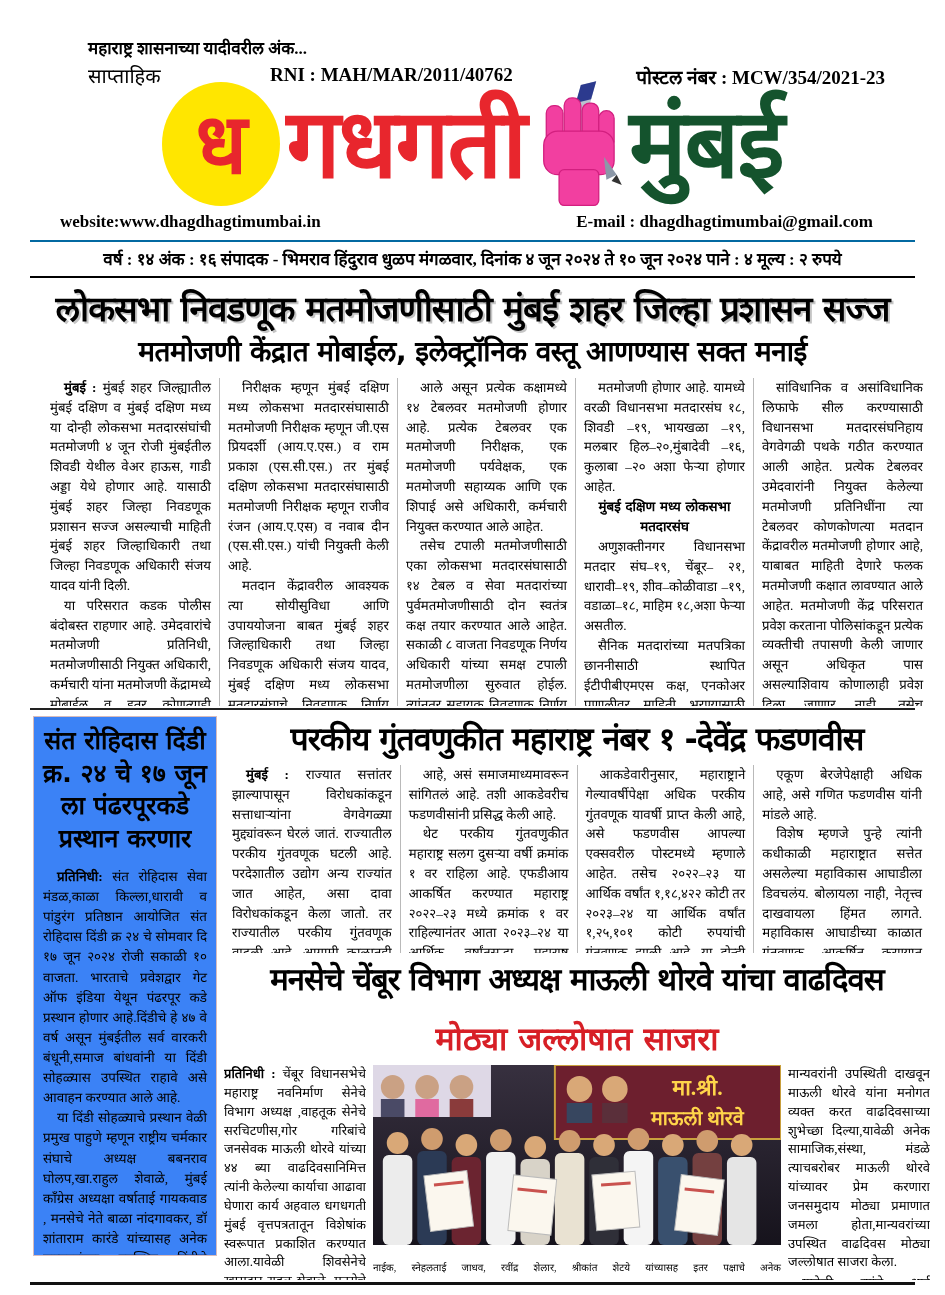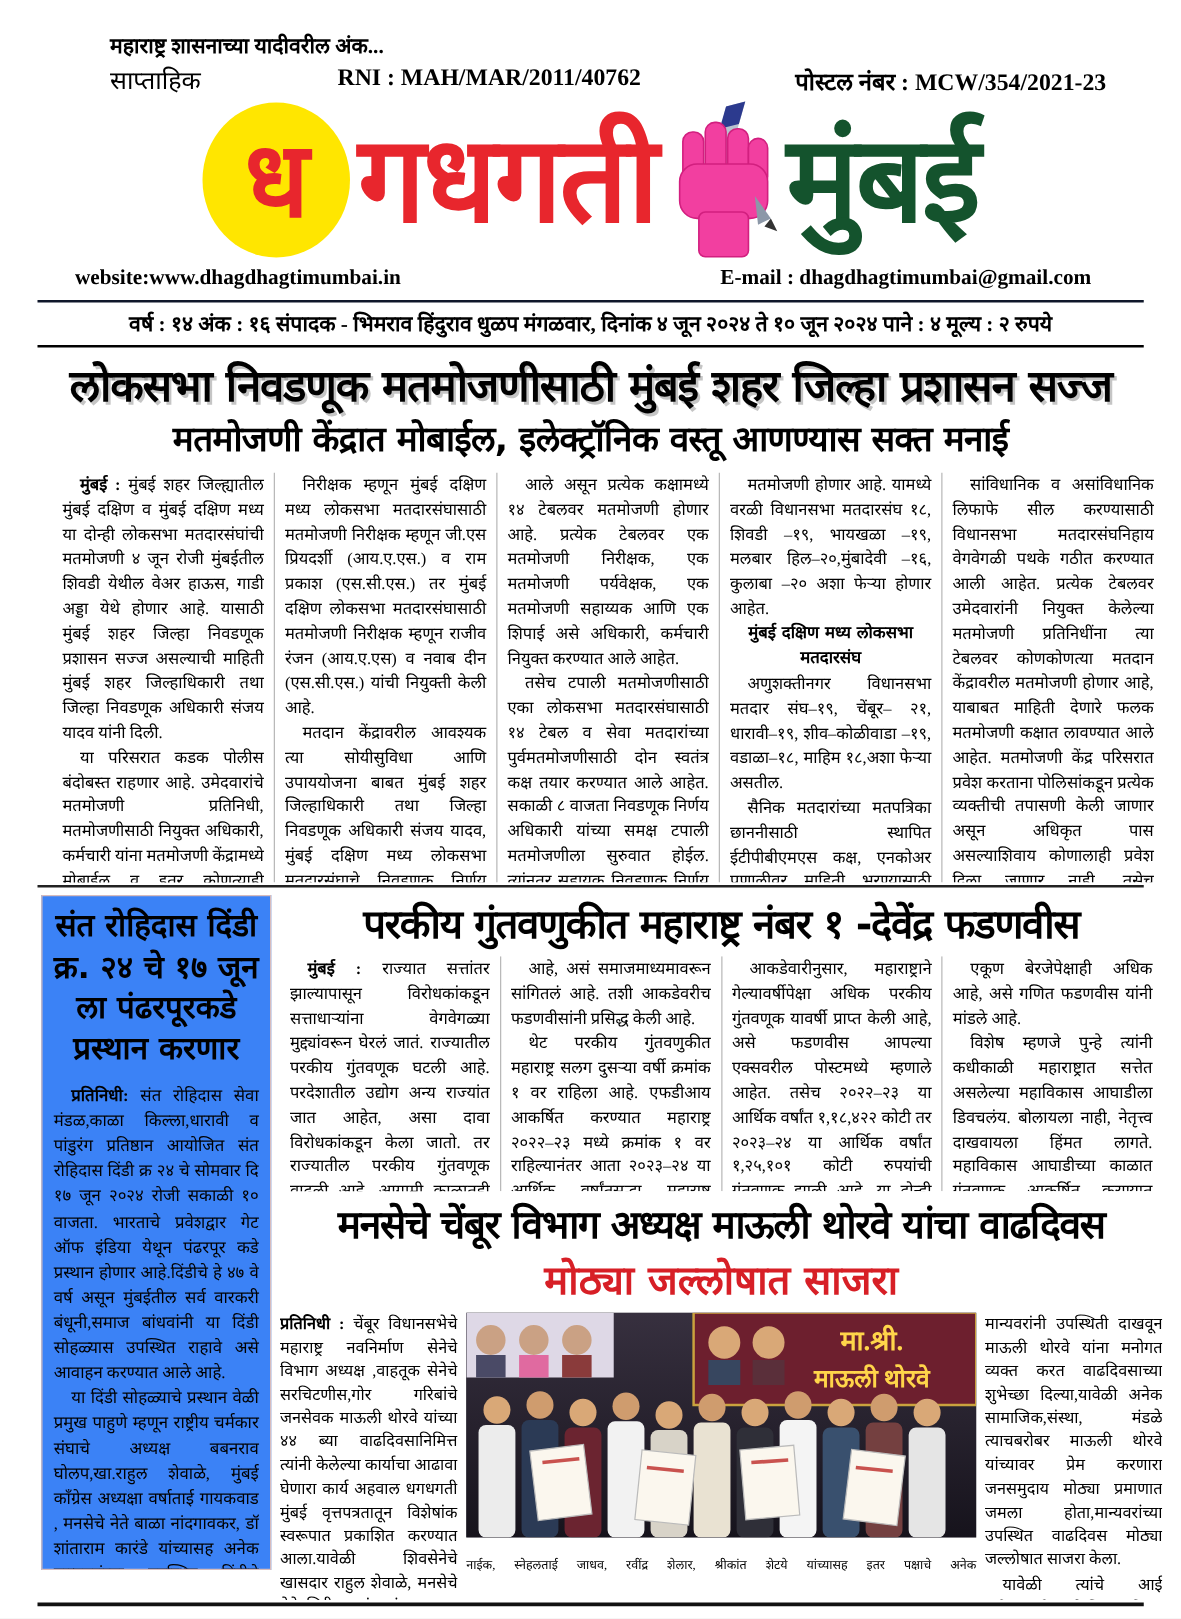--- a/index.html
+++ b/index.html
@@ -3,21 +3,21 @@
 <meta charset="utf-8">
 <style>
   * { margin:0; padding:0; box-sizing:border-box; }
   html,body { background:#e9e9e9; }
   body { font-family:"Liberation Serif","DejaVu Serif",serif; color:#000; }
   .page{
     position:relative; width:945px; height:1295px; margin:0 auto;
     background:#fff; overflow:hidden;
   }
   
-  .topmeta{ position:absolute; top:24px; left:0; width:100%; height:58px; }
+  .topmeta{ position:absolute; top:36px; left:0; width:100%; height:58px; }
   .tagline{ position:absolute; top:0; left:88px; font-size:17px; font-weight:bold; }
   .weekly{ position:absolute; top:26px; left:88px; font-size:20px; font-weight:normal; }
   .rni{ position:absolute; top:28px; left:270px; font-size:19px; font-weight:bold; }
   .postal{ position:absolute; top:28px; right:60px; font-size:19px; font-weight:bold;text-align:center; }
   
   .masthead{ position:absolute; top:78px; left:0; width:100%; height:132px;
     display:flex; align-items:center; justify-content:center; gap:6px; }
   .mh-badge{ width:118px; height:124px; background:#ffe600; border-radius:50%;
     display:flex; align-items:center; justify-content:center; flex:0 0 auto; }
   .mh-initial{ font-family:"DejaVu Sans","Liberation Sans",sans-serif;
@@ -26,21 +26,21 @@
     font-size:96px; font-weight:900; color:#e8262d; line-height:1; letter-spacing:-2px; }
   .mh-blue{ font-family:"DejaVu Sans","Liberation Sans",sans-serif;
     font-size:96px; font-weight:900; color:#14532d; line-height:1; letter-spacing:-2px; }
   .mh-fist{ width:92px; height:128px; flex:0 0 auto; }
   
   .contacts{ position:absolute; top:212px; left:60px; right:60px;
     display:flex; justify-content:space-between; font-size:17px; font-weight:bold; }
   .contacts .email{ margin-right:12px; }
   
   .issuebar{ position:absolute; top:240px; left:30px; right:30px;
-    border-top:2px solid #0f172a; border-bottom:2px solid #000;
+    border-top:2px solid #0369a1; border-bottom:2px solid #000;
     text-align:center; font-weight:bold; font-size:17px; padding:5px 0 6px; }
   
   .lead-headline{ position:absolute; top:284px; left:0; width:100%;
     text-align:center; font-family:"DejaVu Sans","Liberation Sans",sans-serif;
     font-size:35px; font-weight:900; white-space:nowrap; letter-spacing:-1px;
     text-shadow:2px 2px 0 rgba(90,90,90,.35); }
   .lead-subheadline{ position:absolute; top:331px; left:0; width:100%;
     text-align:center; font-family:"DejaVu Sans","Liberation Sans",sans-serif;
     font-size:28px; font-weight:800; white-space:nowrap; letter-spacing:-0.5px; }
   .lead-body{ position:absolute; top:378px; left:42px; right:14px; height:328px;
@@ -61,21 +61,21 @@
     font-size:25px; font-weight:900; text-align:center; line-height:1.3; margin-bottom:12px; }
   .sidebar p{ font-size:13.4px; line-height:1.5; text-align:justify; text-indent:14px; }
   
   .middle{ position:absolute; top:714px; left:224px; width:706px; height:566px; overflow:hidden; }
   .fdi-headline{ text-align:center; font-family:"DejaVu Sans","Liberation Sans",sans-serif;
     font-size:32px; font-weight:900; white-space:nowrap; letter-spacing:-1px; padding-top:2px; }
   .fdi-body{ display:flex; height:188px; margin-top:6px; overflow:hidden; }
   .bday-headline{ text-align:center; font-family:"DejaVu Sans","Liberation Sans",sans-serif;
     font-size:31px; font-weight:900; white-space:nowrap; letter-spacing:-1px; margin-top:4px; }
   .bday-sub{ text-align:center; font-family:"DejaVu Sans","Liberation Sans",sans-serif;
-    font-size:32px; font-weight:900; color:#d71f26; margin-top:2px; }
+    font-size:32px; font-weight:900; color:#d71f26; margin-top:17px; }
   .bday-body{ display:flex; gap:7px; margin-top:6px; height:232px; overflow:hidden; }
   .bday-left,.bday-right{ width:142px; flex:0 0 auto; font-size:13px; line-height:1.45;
     text-align:justify; overflow:hidden; }
   .bday-right p + p{ text-indent:14px; margin-top:2px; }
   .bday-mid{ flex:1 1 auto; display:flex; flex-direction:column; }
   .photo{ width:100%; height:180px; background:#1e1b26; position:relative; overflow:hidden; }
   .caption{ font-size:10px; line-height:1.4; margin-top:16px; text-align:justify;
     -moz-text-align-last:justify; text-align-last:justify; }
 </style>
 </head>

